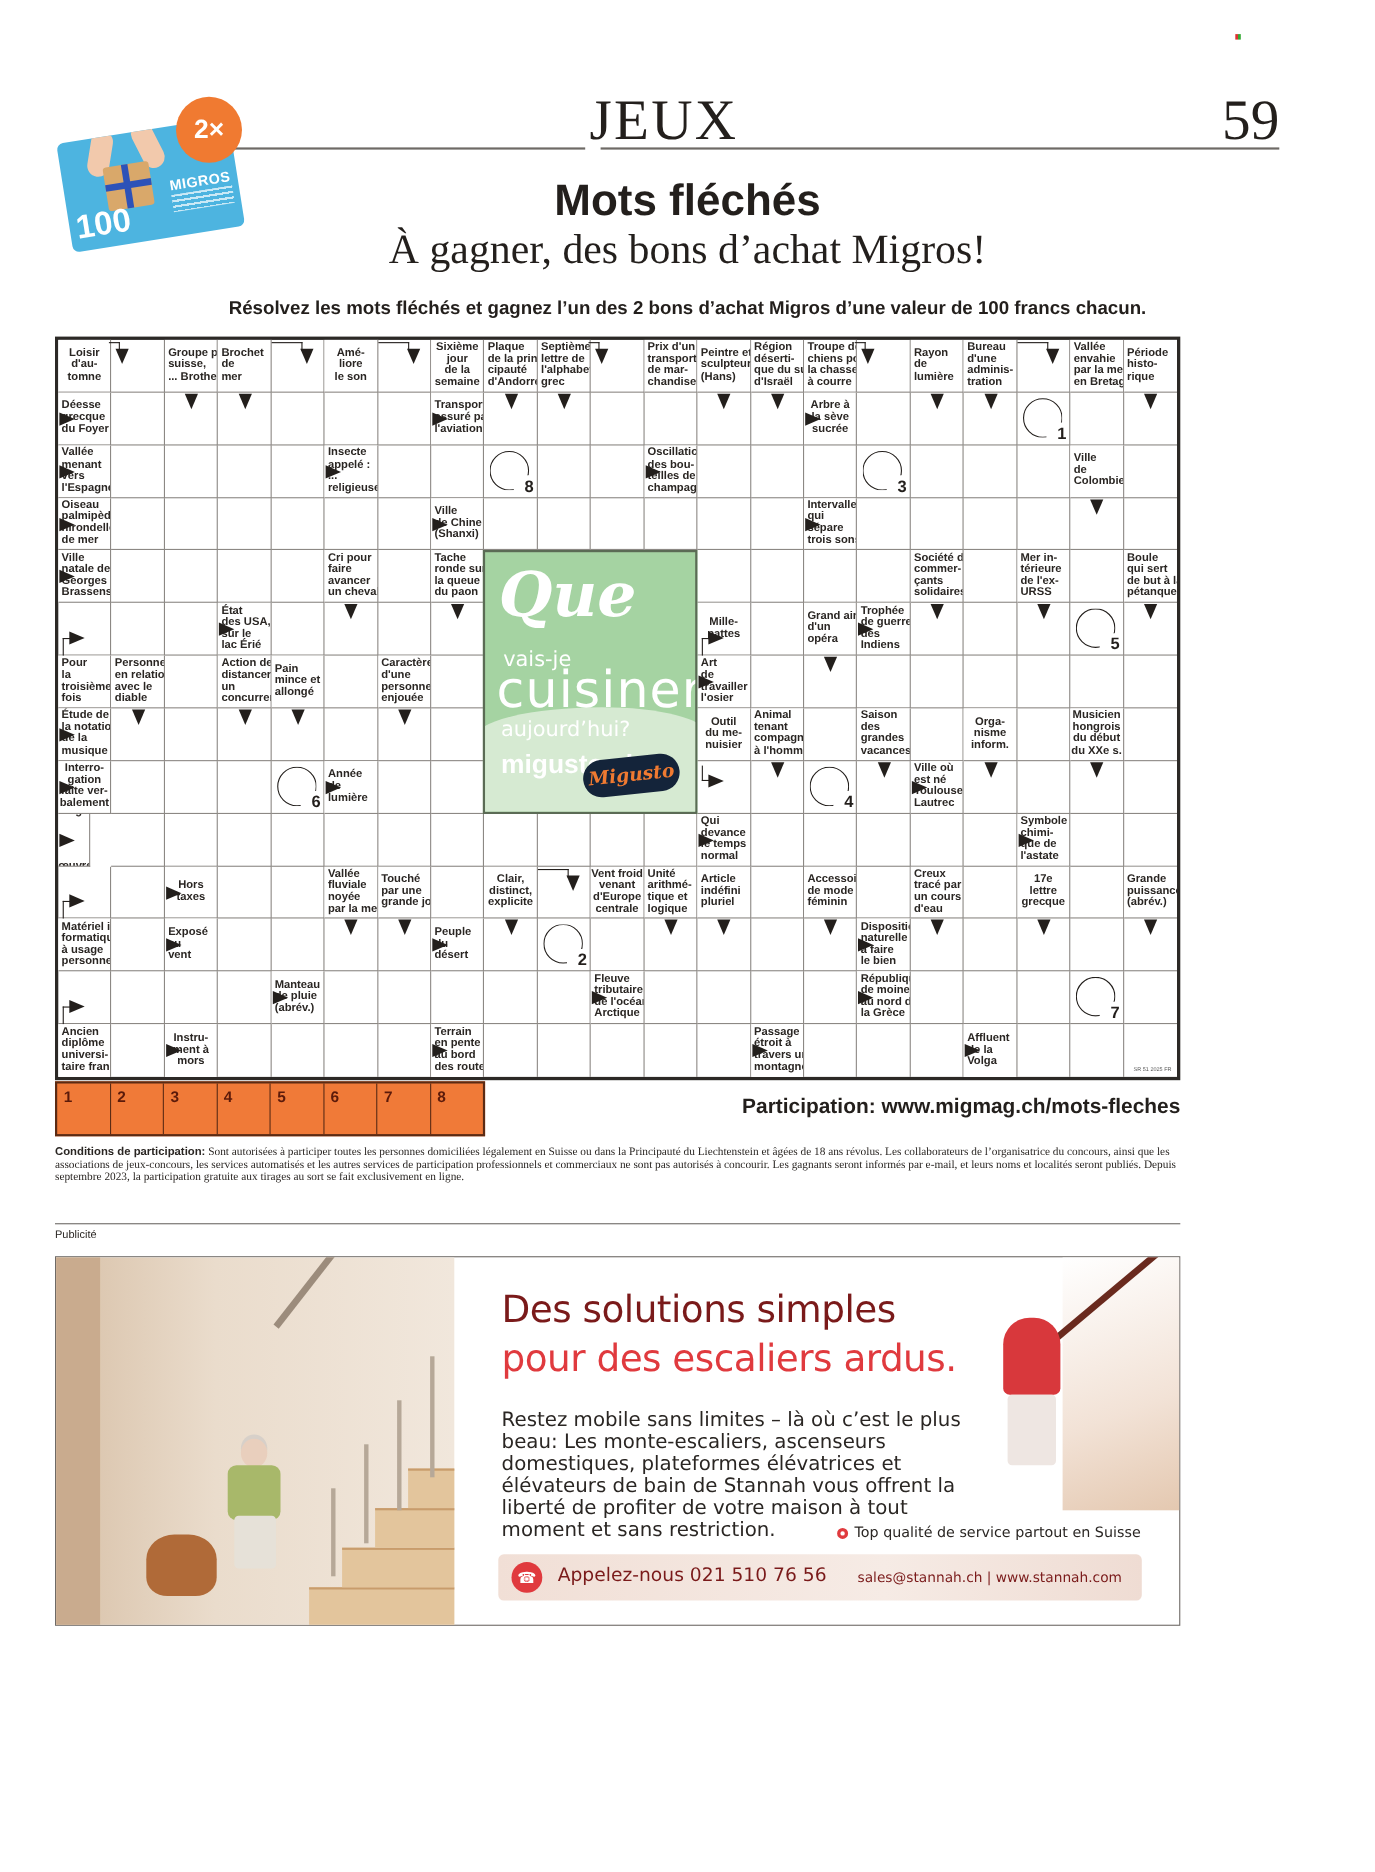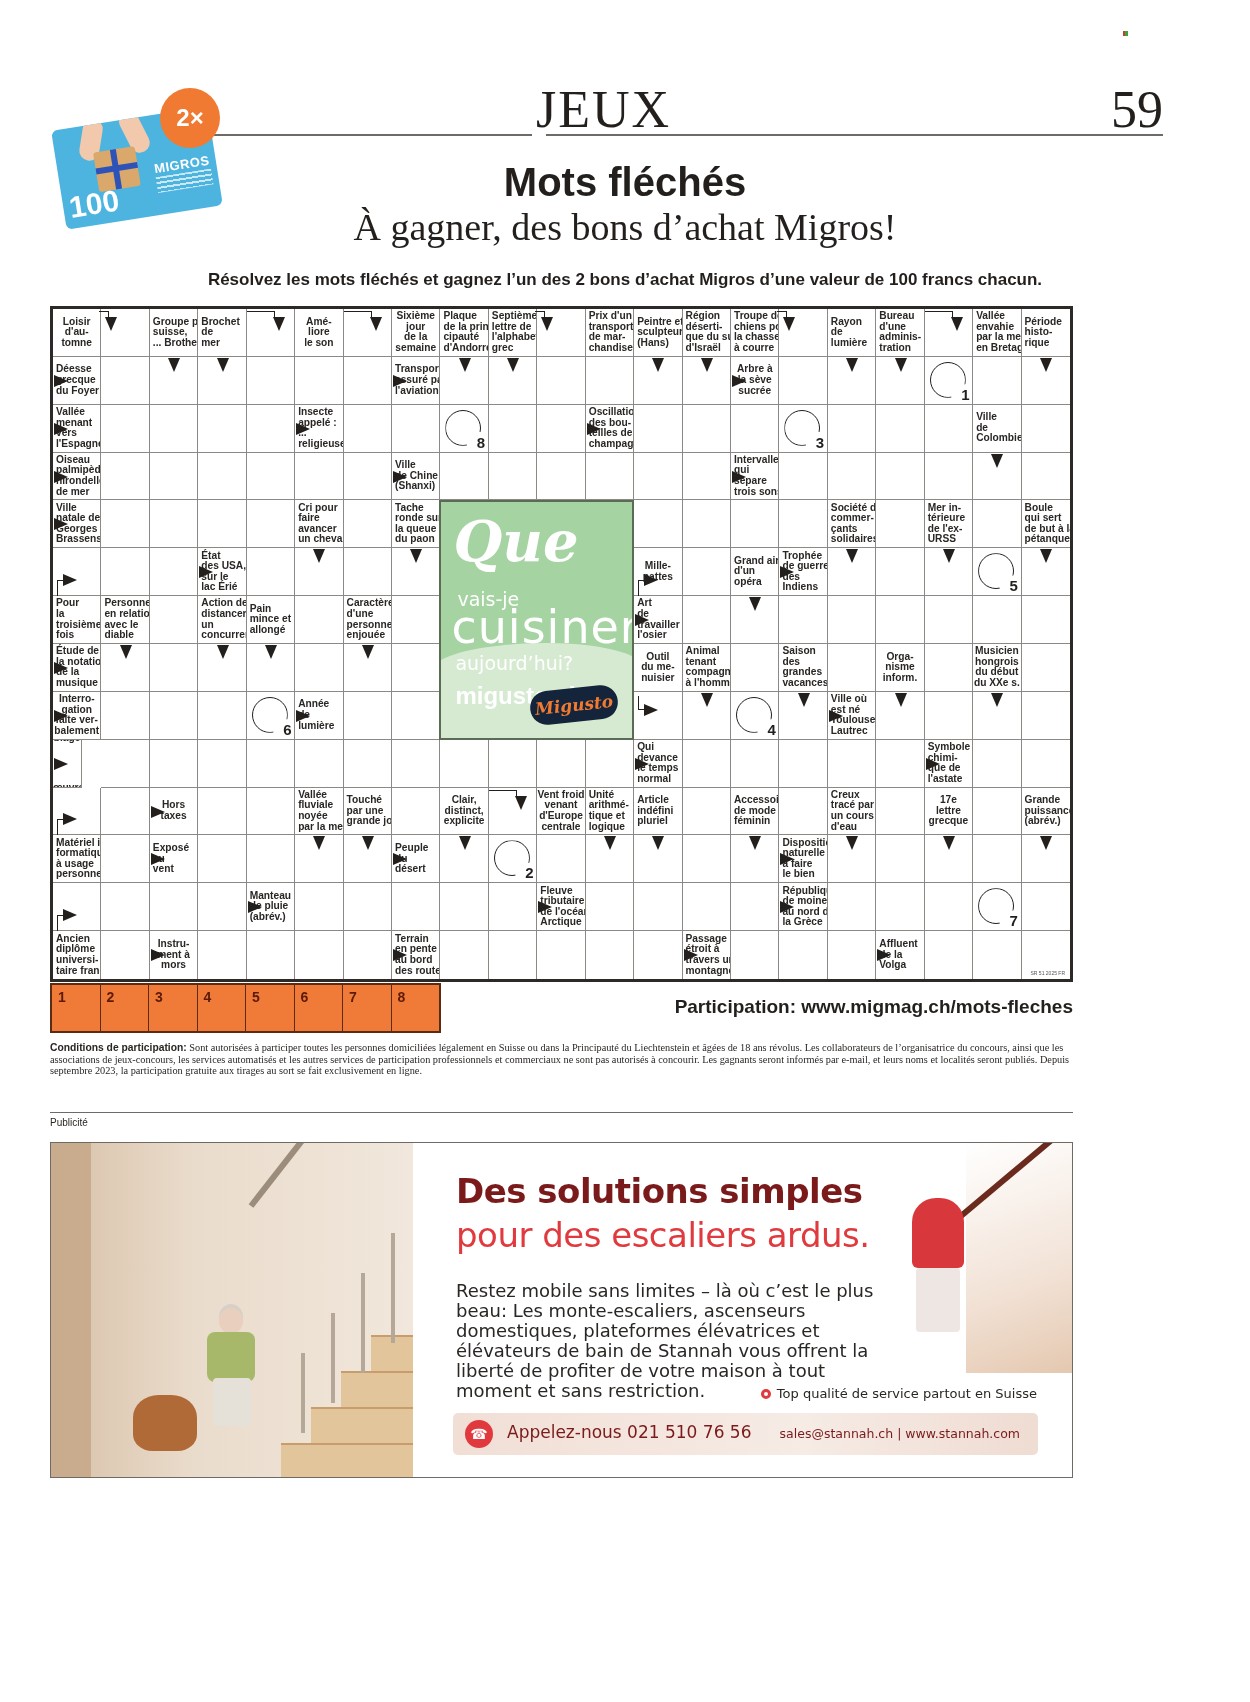--- a/index.html
+++ b/index.html
@@ -74,21 +74,21 @@
   .st-wall { position: absolute; left: 0; top: 0; width: 40px; height: 336px; background: #c9ab8e; }
   .st-rail { position: absolute; left: 200px; top: 60px; width: 260px; height: 6px; background: #9c8c7c; transform: rotate(-52deg); transform-origin: left; }
   .st-bal { position: absolute; width: 4px; background: #b6a898; }
   .st-step { position: absolute; background: #e3c59c; border-top: 2px solid #c89c6c; }
   .st-person { position: absolute; left: 150px; top: 165px; width: 60px; height: 120px; }
   .st-head { position: absolute; left: 18px; top: 0; width: 24px; height: 26px; border-radius: 50%; background: #e9cfbd; box-shadow: 0 -4px 0 #d7d0c9; }
   .st-body { position: absolute; left: 6px; top: 24px; width: 48px; height: 50px; border-radius: 8px; background: #a8b86a; }
   .st-legs { position: absolute; left: 12px; top: 70px; width: 38px; height: 48px; background: #e6e1d8; border-radius: 4px; }
   .st-dog { position: absolute; left: 82px; top: 252px; width: 64px; height: 56px; background: #b06a38; border-radius: 40% 40% 30% 30%; }
   .st-logo { position: absolute; left: 50px; top: 0; width: 148px; height: 70px; background: #fff; border-radius: 0 0 6px 6px; color: #e03a3e; font-size: 23px; font-weight: bold; display: flex; align-items: center; justify-content: center; }
-  .st-h1 { position: absolute; left: 405px; top: 28px; font-family: "DejaVu Sans", sans-serif; font-size: 34px; color: #7a1a1a; font-weight: bold; letter-spacing: -0.5px; }
+  .st-h1 { position: absolute; left: 405px; top: 28px; font-family: "DejaVu Sans", sans-serif; font-size: 34px; color: #7a1a1a; font-weight: normal; letter-spacing: -0.5px; }
   .st-h2 { position: absolute; left: 405px; top: 72px; font-family: "DejaVu Sans", sans-serif; font-size: 34px; color: #e03a3e; letter-spacing: -0.5px; }
   .st-body-text { position: absolute; left: 405px; top: 138px; width: 450px; font-family: "DejaVu Sans", sans-serif; font-size: 18px; line-height: 20px; color: #2a2623; }
   .st-chair { position: absolute; left: 855px; top: 55px; width: 62px; height: 150px; }
   .st-chair .seat { position: absolute; left: 6px; top: 0; width: 52px; height: 70px; background: #d8383c; border-radius: 24px 24px 6px 6px; }
   .st-chair .base { position: absolute; left: 10px; top: 70px; width: 44px; height: 64px; background: #eee6e2; border-radius: 4px; }
   .st-stairs { position: absolute; left: 915px; top: 0; width: 108px; height: 230px; background: linear-gradient(160deg, #ffffff 0%, #f2e2d6 60%, #e4c8b0 100%); }
   .st-handrail { position: absolute; left: 910px; top: 70px; width: 150px; height: 6px; background: #6a2a1e; transform: rotate(-40deg); transform-origin: left; }
   .st-quality { position: absolute; right: 35px; top: 243px; font-family: "DejaVu Sans", sans-serif; font-size: 13px; color: #2a2623; display: flex; align-items: center; gap: 6px; }
   .st-dot { width: 10px; height: 10px; border-radius: 50%; border: 3px solid #e03a3e; }
   .st-bar { position: absolute; left: 402px; top: 270px; width: 585px; height: 42px; background: linear-gradient(90deg, #f1dfd6, #f6ebe5 60%, #efdcd3); border-radius: 5px; }

